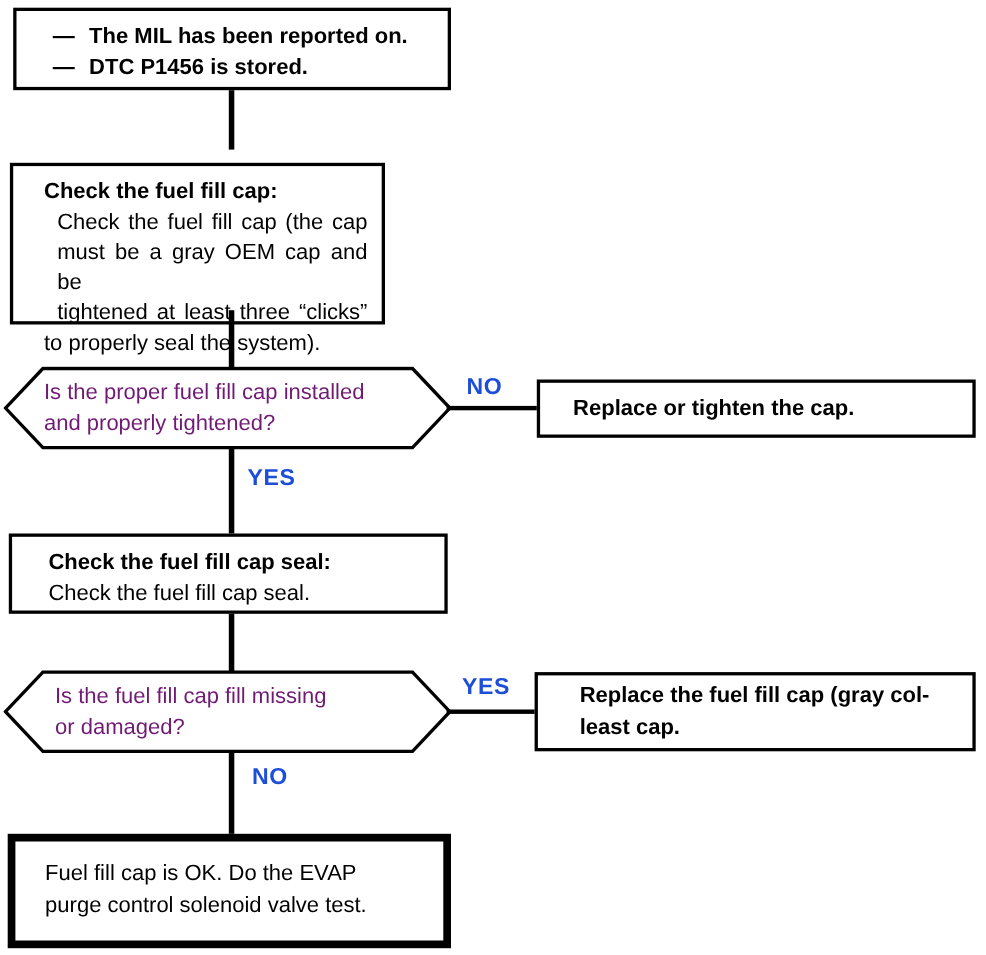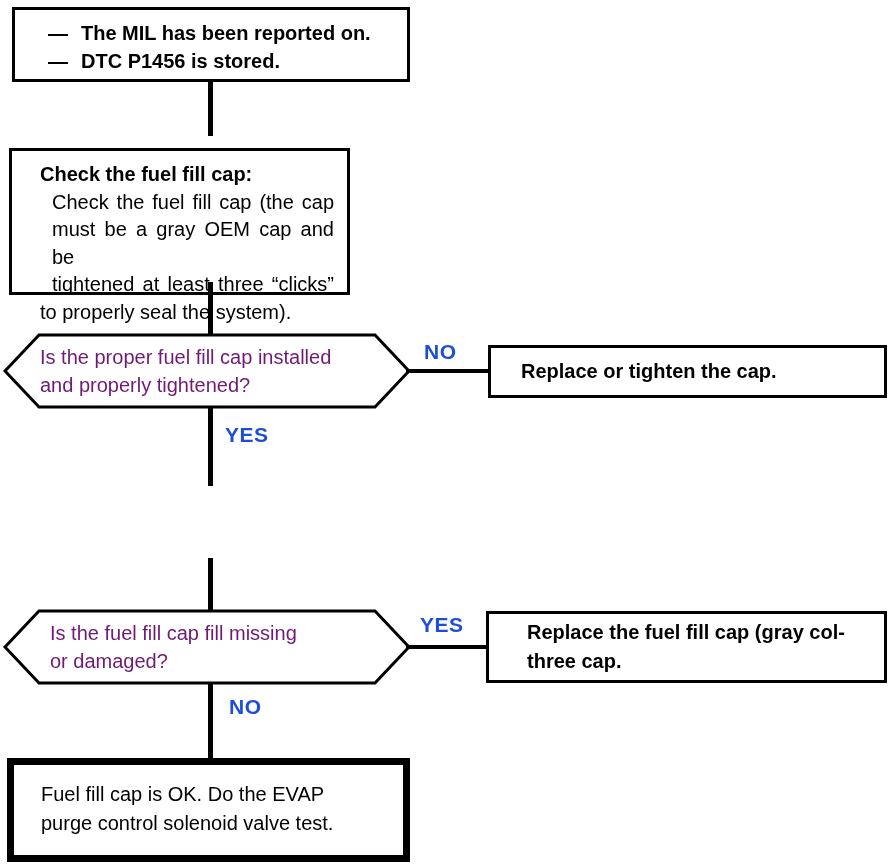--- a/index.html
+++ b/index.html
@@ -96,39 +96,43 @@
   <div class="lbl" style="left:424px; top:340px;">NO</div>
   <div class="hline" style="left:406px; top:369px; width:83px; height:4px;"></div>
 
   <div class="node actionbox" style="left:488px; top:345px; width:399px; height:53px; padding-left:30px;">
     <div>Replace or tighten the cap.</div>
   </div>
 
   <div class="vline" style="left:208px; top:407px; width:5px; height:79px;"></div>
   <div class="lbl" style="left:225px; top:423px;">YES</div>
 
+  <div class="node" style="left:8px; top:485px; width:399px; height:73px; padding:10px 10px 0 33px;">
+    <div class="bold">Check the fuel fill cap seal:</div>
+    <div>Check the fuel fill cap seal.</div>
+  </div>
 
   <div class="vline" style="left:208px; top:558px; width:5px; height:52px;"></div>
 
   <div class="hexwrap" style="left:3px; top:609px; width:408px; height:76px;">
     <svg width="408" height="76" viewBox="0 0 408 76">
       <polygon points="2,38 36,2 372,2 406,38 372,74 36,74" fill="#ffffff" stroke="#000000" stroke-width="3"></polygon>
     </svg>
     <div class="hextext" style="left:47px;">
       <div>Is the fuel fill cap fill missing</div>
       <div>or damaged?</div>
     </div>
   </div>
 
   <div class="lbl" style="left:420px; top:613px;">YES</div>
   <div class="hline" style="left:406px; top:645px; width:81px; height:4px;"></div>
 
   <div class="node actionbox" style="left:486px; top:611px; width:401px; height:72px; padding-left:38px; line-height:29px;">
     <div>Replace the fuel fill cap (gray col-</div>
-    <div>three cap.</div>
+    <div>least cap.</div>
   </div>
 
   <div class="vline" style="left:208px; top:684px; width:5px; height:76px;"></div>
   <div class="lbl" style="left:229px; top:695px;">NO</div>
 
   <div class="node thick" style="left:7px; top:758px; width:403px; height:104px; padding:15px 20px 0 27px; font-weight:400; line-height:29px;">
     <div>Fuel fill cap is OK. Do the EVAP</div>
     <div>purge control solenoid valve test.</div>
   </div>
 

